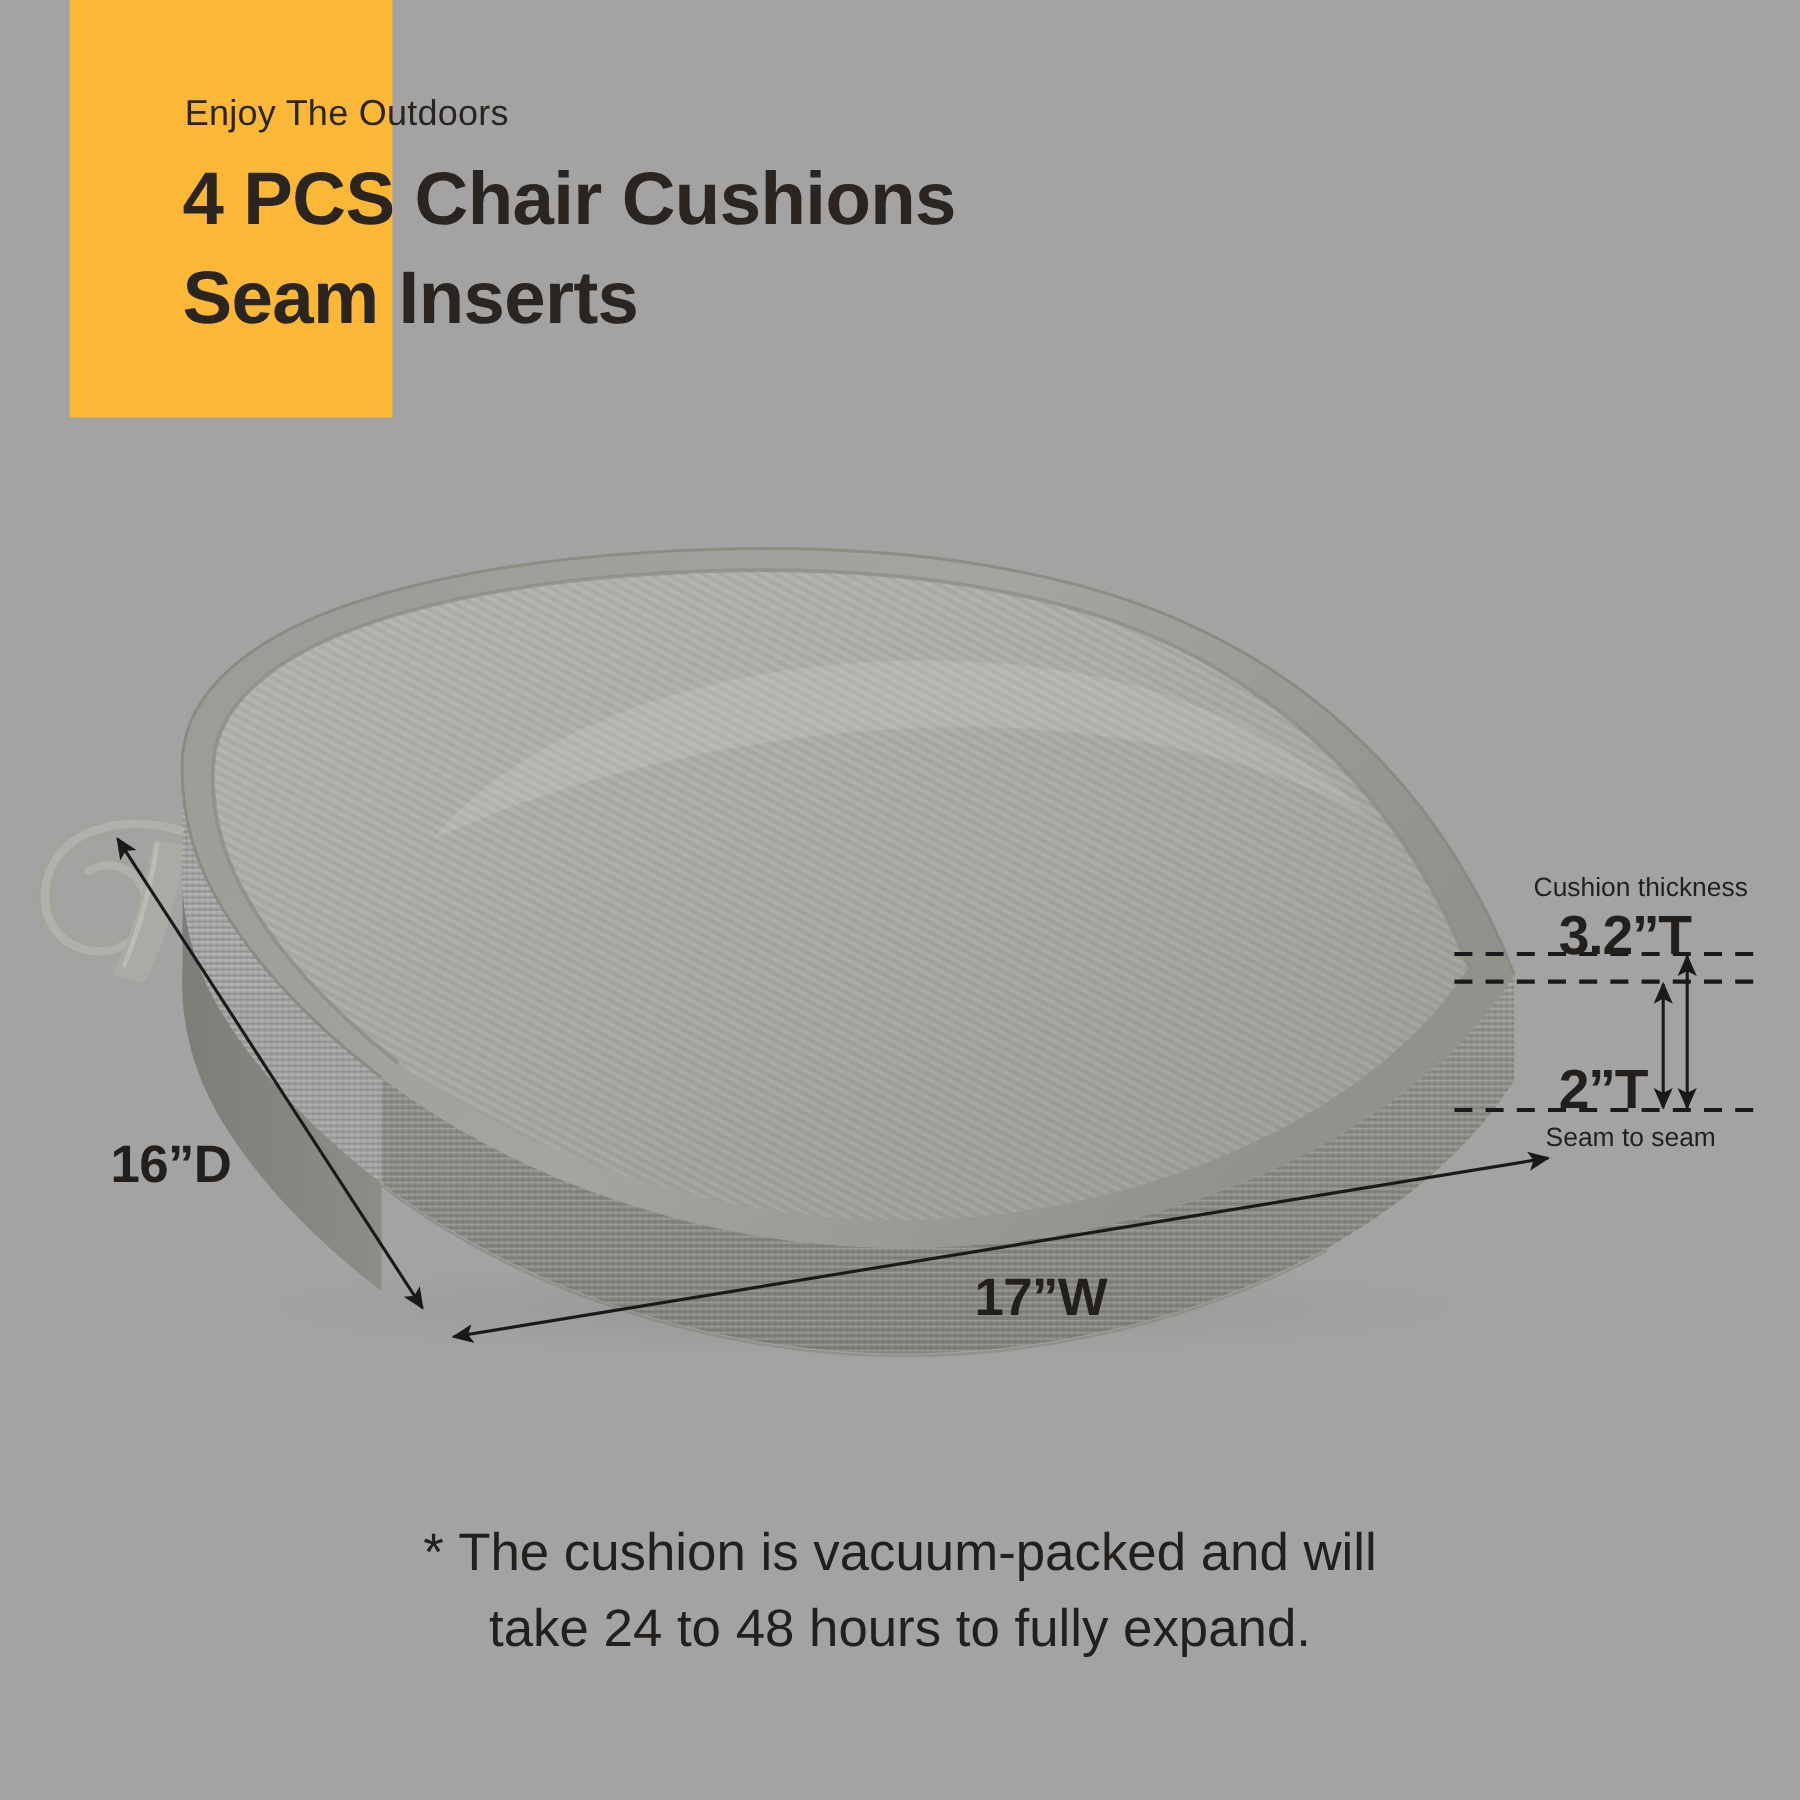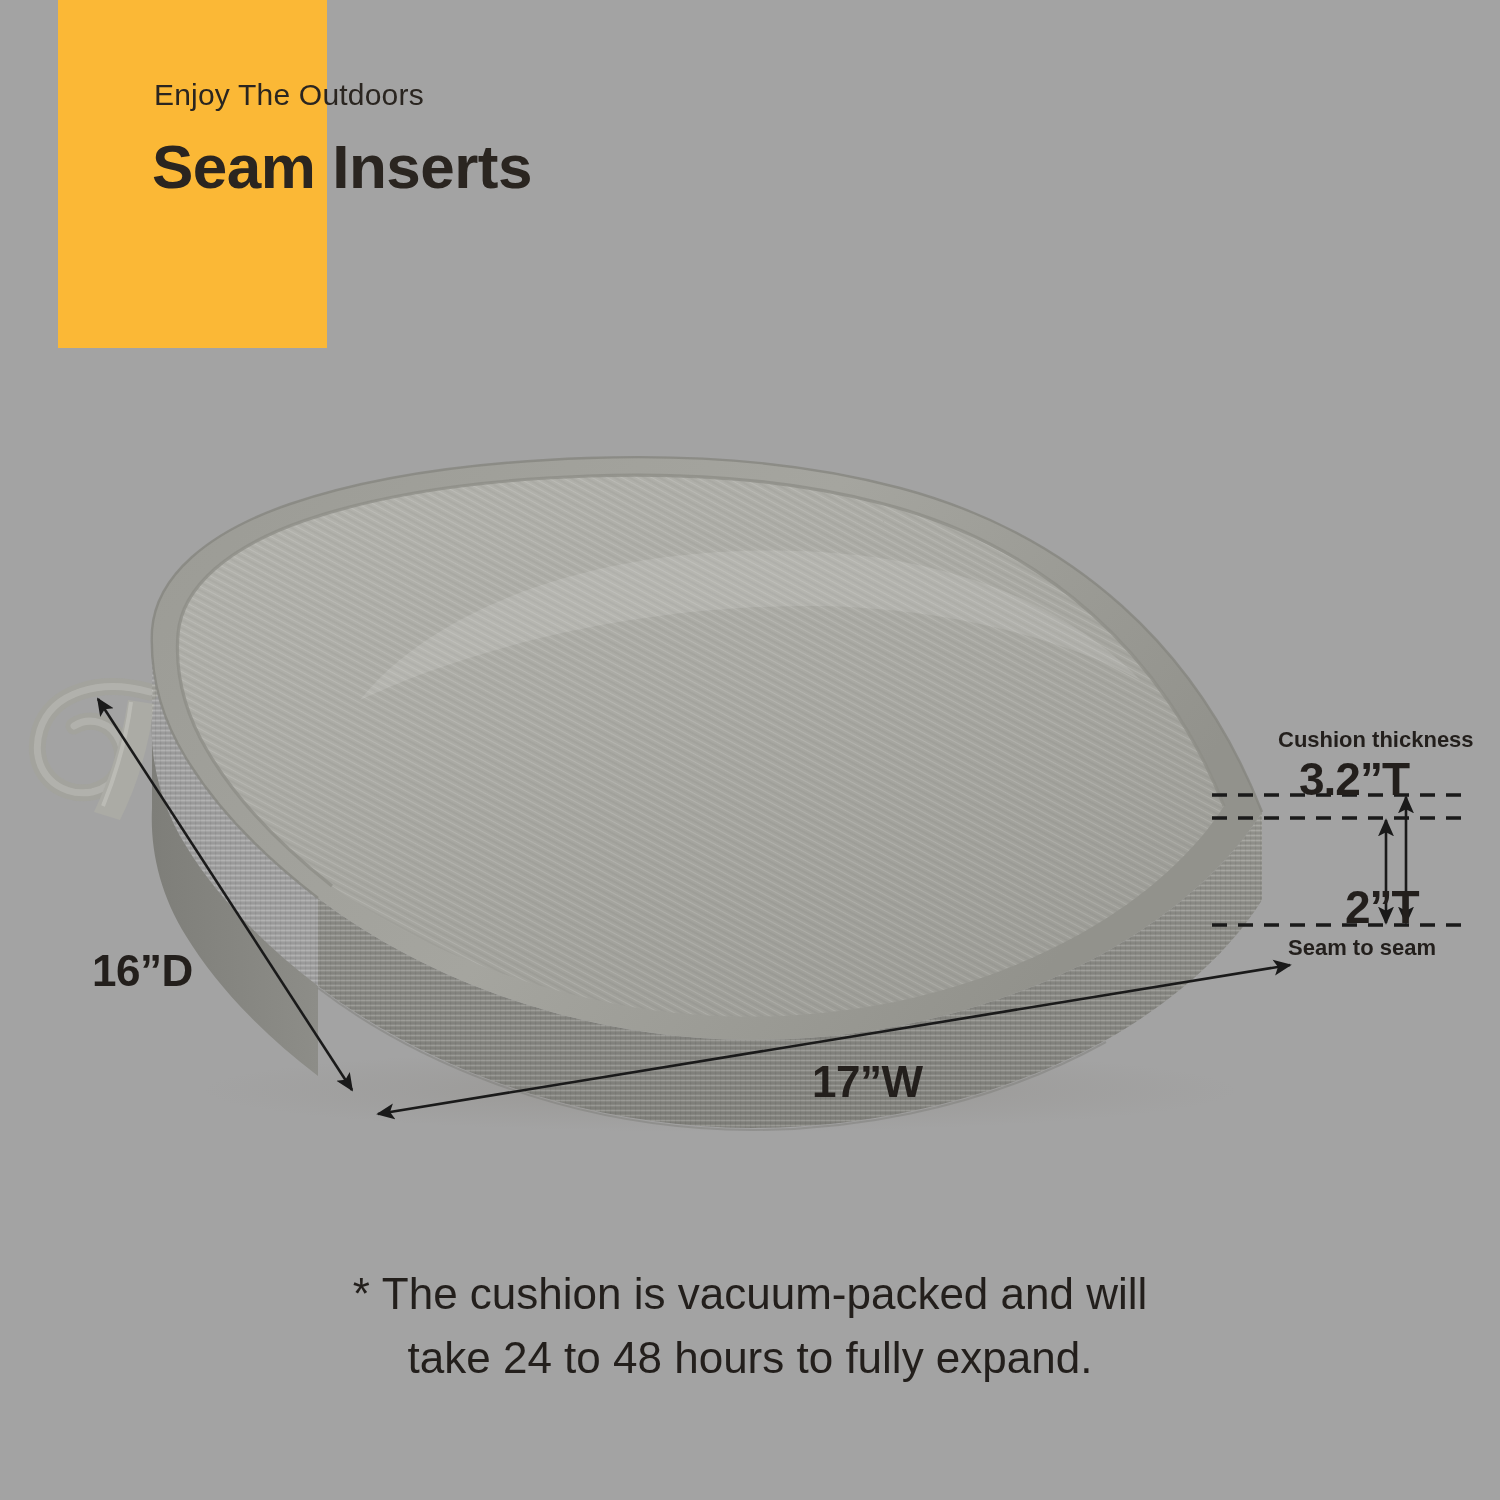--- a/index.html
+++ b/index.html
@@ -83,26 +83,25 @@
     left: 1299px;
     top: 752px;
     font-size: 46px;
     letter-spacing: -1px;
   }
   #label-thickness-bottom {
     left: 1299px;
     top: 880px;
     font-size: 46px;
     letter-spacing: -1px;
-    margin-left: 46px;
   }
   .dim-caption {
     position: absolute;
     font-size: 22px;
-    font-weight: 700;
+    font-weight: 400;
     color: #231F1C;
     white-space: nowrap;
     text-align: center;
   }
   #caption-thickness { left: 1278px; top: 727px; }
   #caption-seam     { left: 1288px; top: 935px; }
 
   
   #footnote {
     position: absolute;
@@ -121,20 +120,21 @@
 </head>
 <body>
 
 <div id="page">
 
   <div id="yellow-block"></div>
 
   <div id="eyebrow">Enjoy The Outdoors</div>
 
   <div id="headline">
+    <span class="hl-line">4 PCS Chair Cushions</span>
     <span class="hl-line">Seam Inserts</span>
   </div>
 
   <div id="product">
     <svg width="1500" height="760" viewBox="0 0 1500 760" xmlns="http://www.w3.org/2000/svg">
       <defs>
 
         <linearGradient id="gTop" x1="0" y1="0" x2="0.65" y2="1">
           <stop offset="0%" stop-color="#B4B4AE"></stop>
           <stop offset="45%" stop-color="#ABABA5"></stop>

